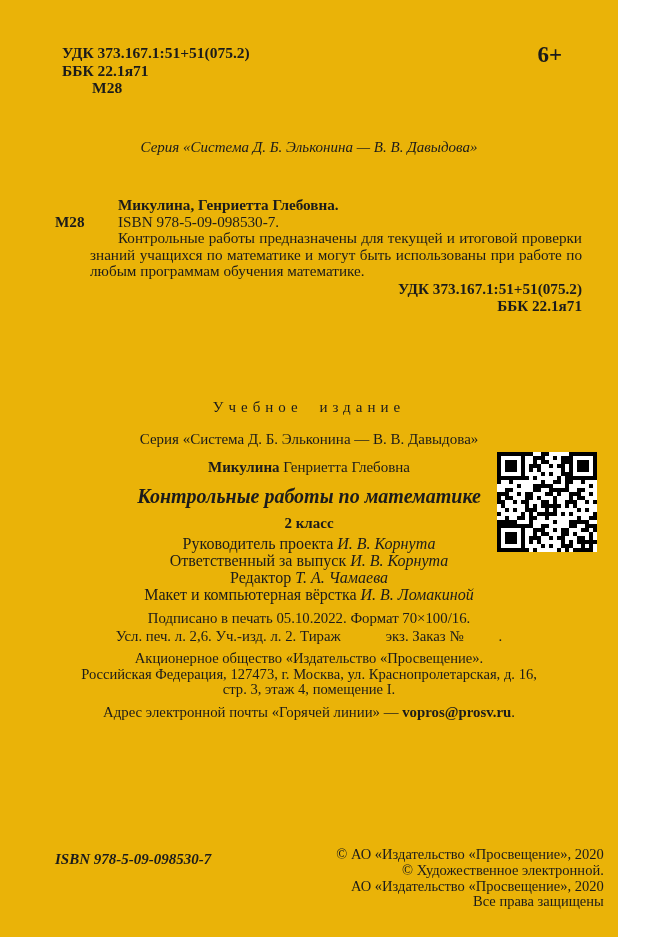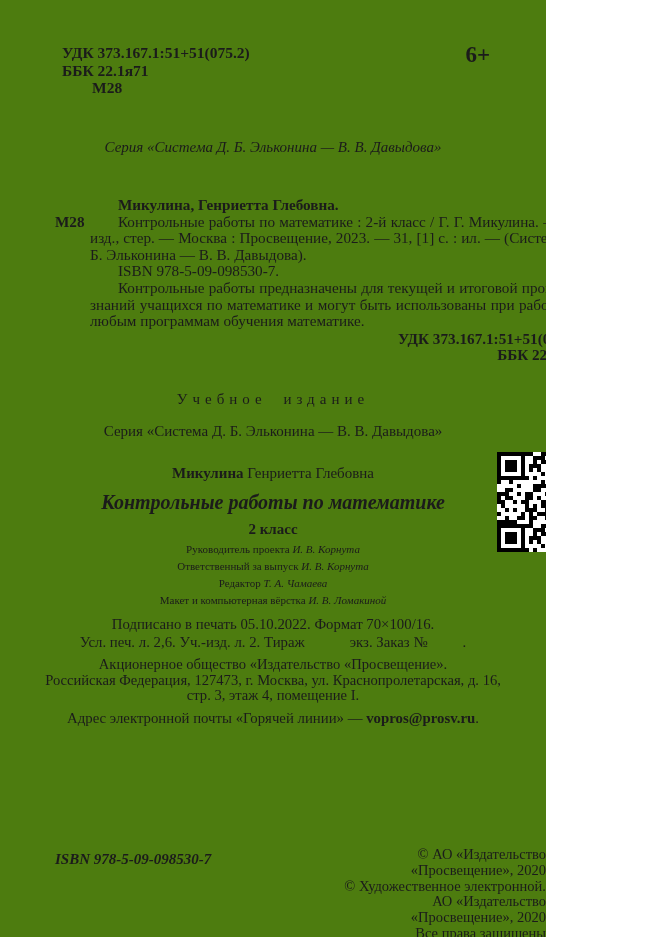--- a/index.html
+++ b/index.html
@@ -1,21 +1,21 @@
 <!DOCTYPE html>
 <html><head>
 <meta charset="utf-8">
 <style>
   * { box-sizing: border-box; margin: 0; padding: 0; }
   html, body { background: #ffffff; }
   .page {
     position: relative;
-    width: 546px;
+    width: 618px;
     height: 937px;
-    background: #4d7c0f;
+    background: #eab308;
     font-family: "Liberation Serif", serif;
     color: #1b1b1b;
     overflow: hidden;
   }
 
   
   .top-codes {
     position: absolute;
     top: 44px;
     left: 62px;
@@ -60,34 +60,34 @@
     position: absolute;
     left: -35px;
     top: 17px;
     font-weight: bold;
   }
   .bib .codes-right { text-align: right; font-weight: bold; margin-top: 1px; }
 
   
   .edition {
     position: absolute;
-    top: 391px;
+    top: 399px;
     left: 0;
     width: 100%;
     text-align: center;
     font-size: 15px;
   }
   .edition .type-label { letter-spacing: 5px; word-spacing: 8px; font-size: 15px; }
   .edition .series2 { margin-top: 15px; }
-  .edition .author-line { margin-top: 25px; }
+  .edition .author-line { margin-top: 11px; }
   .edition .book-title { margin-top: 9px; font-weight: bold; font-size: 20px; font-style: italic; }
   .edition .grade { margin-top: 7px; font-weight: bold; }
   .edition .center-org { margin-top: 6px; font-size: 14.6px; }
   .edition .staff { margin-top: 3px; }
-  .edition .staff-line { font-size: 11px; line-height: 17px; }
+  .edition .staff-line { font-size: 16px; line-height: 17px; }
   .edition .print-line1 { margin-top: 6px; font-size: 14.8px; line-height: 18px; }
   .edition .print-line2 { font-size: 14.8px; line-height: 18px; }
   .edition .gap { display: inline-block; }
   .edition .gap-w45 { width: 45px; }
   .edition .gap-w35 { width: 35px; }
   .edition .publisher { margin-top: 6px; font-size: 14.6px; line-height: 15.5px; }
   .edition .email-line { margin-top: 6px; font-size: 14.8px; }
 
   
   .qr {
@@ -128,21 +128,20 @@
     <div>ББК 22.1я71</div>
     <div class="author-sign">М28</div>
   </div>
   <div class="age-badge">6+</div>
 
   <div class="series-top">Серия «Система Д. Б. Эльконина — В. В. Давыдова»</div>
 
   <div class="bib">
     <div class="bib-author">Микулина, Генриетта Глебовна.</div>
     <span class="margin-code">М28</span>
-    <p class="bib-desc">Контрольные работы по математике : 2-й класс / Г. Г. Микулина. — 5-е изд., стер. — Москва : Просвещение, 2023. — 31, [1] с. : ил. — (Система Д. Б. Эльконина — В. В. Давыдова).</p>
     <p class="bib-isbn">ISBN 978-5-09-098530-7.</p>
     <p class="bib-annot">Контрольные работы предназначены для текущей и итоговой проверки знаний учащихся по математике и могут быть использованы при работе по любым программам обучения математике.</p>
     <div class="codes-right">
       <div>УДК 373.167.1:51+51(075.2)</div>
       <div>ББК 22.1я71</div>
     </div>
   </div>
 
   <div class="edition">
     <div class="type-label">Учебное издание</div>

